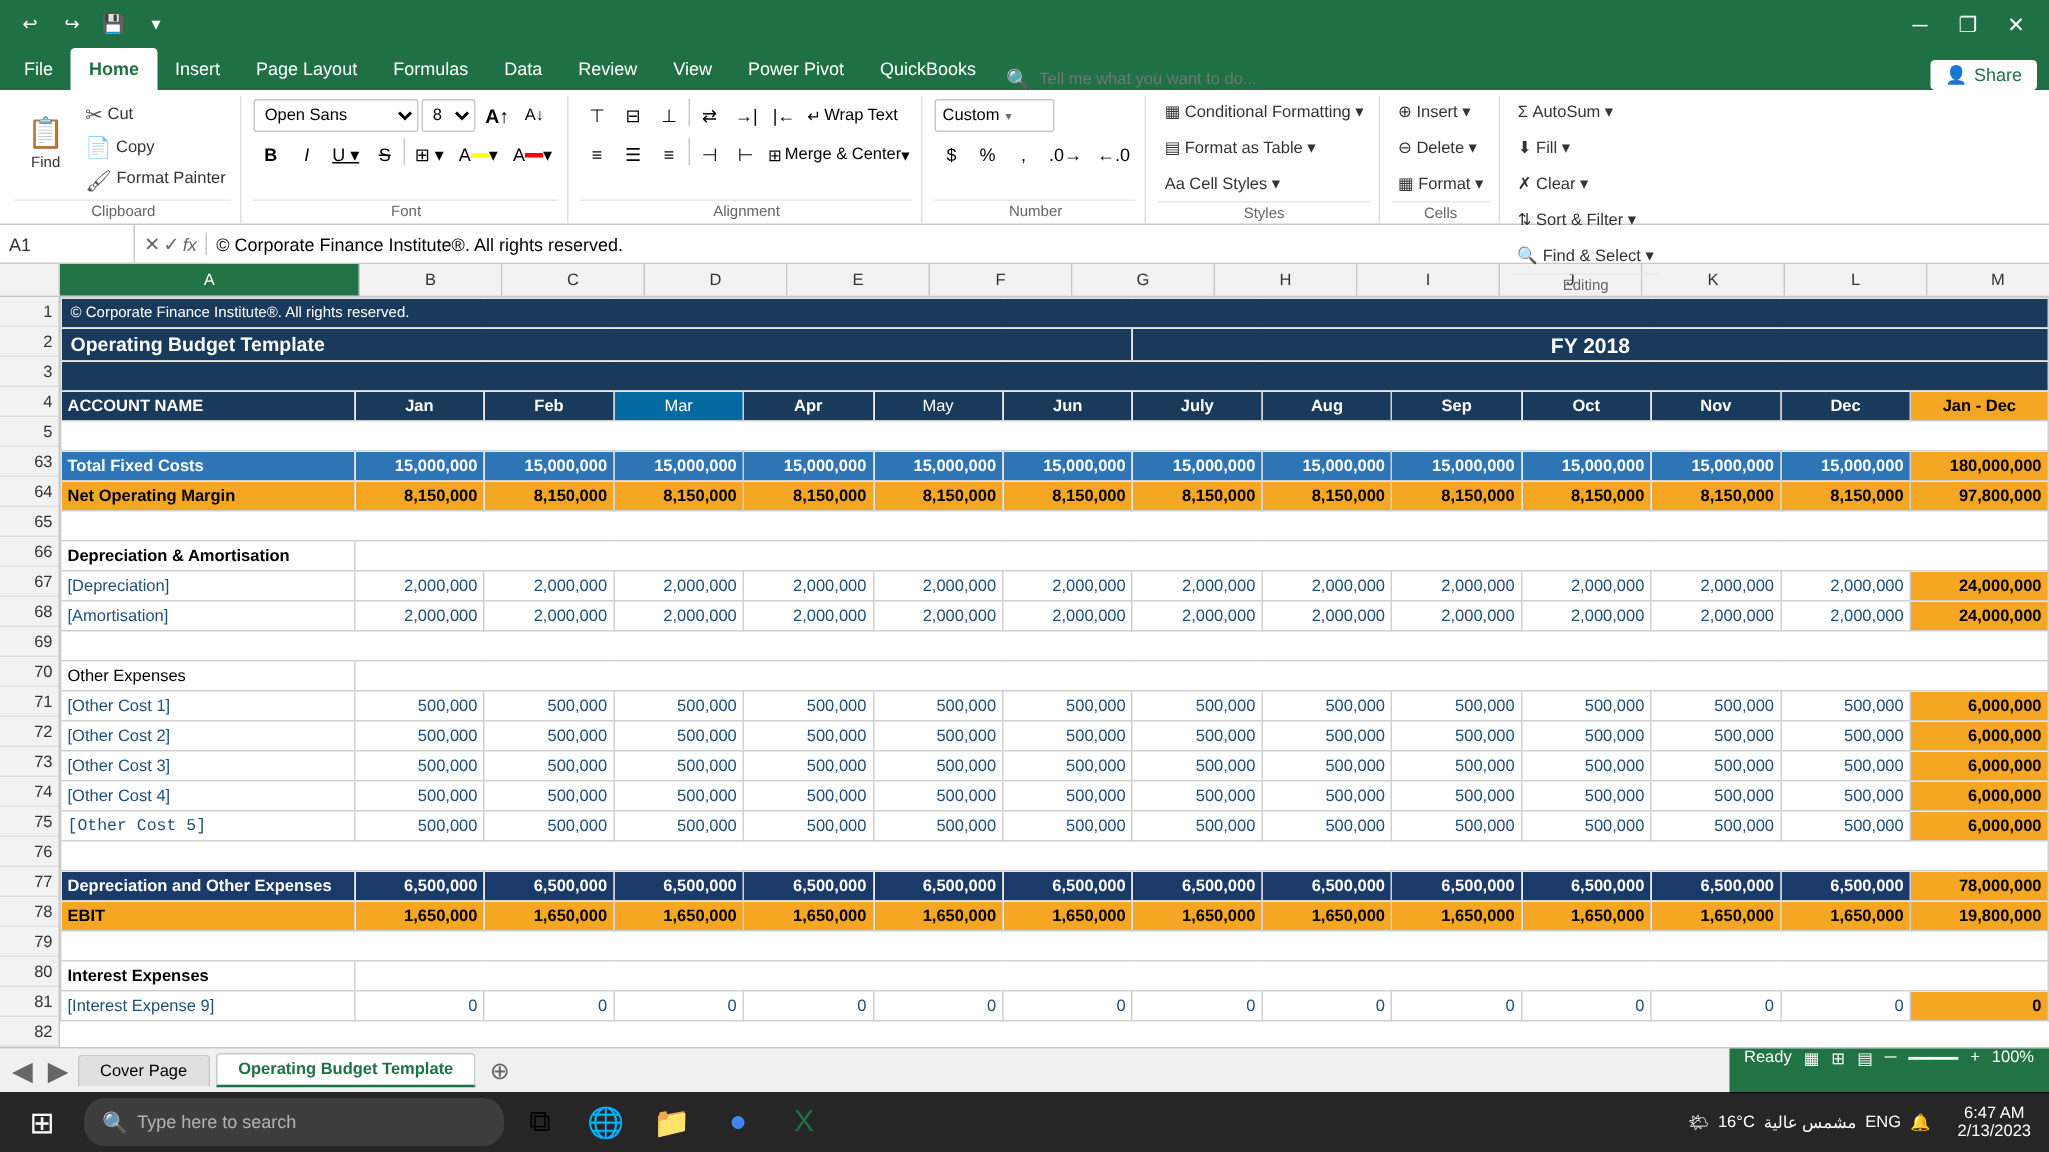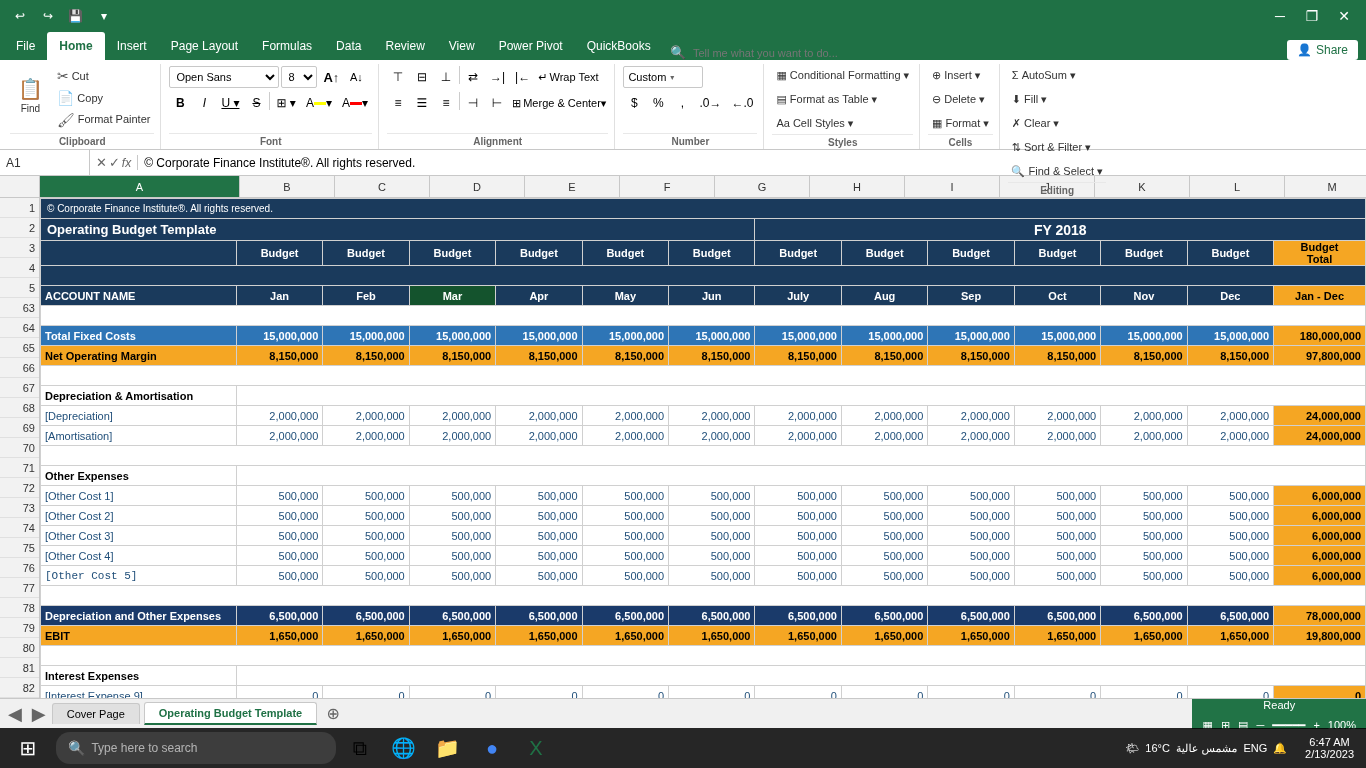--- a/index.html
+++ b/index.html
@@ -75,21 +75,20 @@
       padding-top: 2px;
     }
     .ribbon-group-label {
       font-size: 10px;
       color: #666;
       text-align: center;
       padding: 2px 0;
       width: 100%;
       border-top: 1px solid #e8e8e8;
       margin-top: auto;
-      font-weight: bold;
     }
     .ribbon-btn {
       display: flex;
       flex-direction: column;
       align-items: center;
       justify-content: flex-start;
       padding: 3px 6px;
       cursor: pointer;
       border-radius: 3px;
       min-width: 40px;
@@ -641,48 +640,32 @@
 
           <tr>
             <td colspan="14" style="background:#1a3a5c;color:#fff;font-size:10px;padding:2px 6px;">© Corporate Finance Institute®. All rights reserved.</td>
           </tr>
 
           <tr>
             <td colspan="7" style="background:#1a3a5c;color:#fff;font-weight:bold;font-size:13px;padding:3px 6px;">Operating Budget Template</td>
             <td colspan="7" style="background:#1a3a5c;color:#fff;font-weight:bold;font-size:14px;text-align:center;">FY 2018</td>
           </tr>
 
-          <tr>
-            <td style="background:#1a3a5c;color:#fff;"></td>
-            <td style="background:#1a3a5c;color:#fff;font-weight:bold;text-align:center;font-size:11px;">Budget</td>
-            <td style="background:#1a3a5c;color:#fff;font-weight:bold;text-align:center;font-size:11px;">Budget</td>
-            <td style="background:#1a3a5c;color:#fff;font-weight:bold;text-align:center;font-size:11px;">Budget</td>
-            <td style="background:#1a3a5c;color:#fff;font-weight:bold;text-align:center;font-size:11px;">Budget</td>
-            <td style="background:#1a3a5c;color:#fff;font-weight:bold;text-align:center;font-size:11px;">Budget</td>
-            <td style="background:#1a3a5c;color:#fff;font-weight:bold;text-align:center;font-size:11px;">Budget</td>
-            <td style="background:#1a3a5c;color:#fff;font-weight:bold;text-align:center;font-size:11px;">Budget</td>
-            <td style="background:#1a3a5c;color:#fff;font-weight:bold;text-align:center;font-size:11px;">Budget</td>
-            <td style="background:#1a3a5c;color:#fff;font-weight:bold;text-align:center;font-size:11px;">Budget</td>
-            <td style="background:#1a3a5c;color:#fff;font-weight:bold;text-align:center;font-size:11px;">Budget</td>
-            <td style="background:#1a3a5c;color:#fff;font-weight:bold;text-align:center;font-size:11px;">Budget</td>
-            <td style="background:#1a3a5c;color:#fff;font-weight:bold;text-align:center;font-size:11px;">Budget</td>
-            <td style="background:#f5a623;color:#000;font-weight:bold;text-align:center;font-size:11px;">Budget<br>Total</td>
-          </tr>
 
           <tr>
             <td colspan="14" style="background:#1a3a5c;"></td>
           </tr>
 
           <tr>
             <td style="background:#1a3a5c;color:#fff;font-weight:bold;font-size:11px;">ACCOUNT NAME</td>
             <td style="background:#1a3a5c;color:#fff;font-weight:bold;text-align:center;font-size:11px;">Jan</td>
             <td style="background:#1a3a5c;color:#fff;font-weight:bold;text-align:center;font-size:11px;">Feb</td>
-            <td style="background:#14532d;color:#fff;font-weight:bold;text-align:center;font-size:11px;">Mar</td>
+            <td style="background:#0369a1;color:#fff;font-weight:normal;text-align:center;font-size:11px;">Mar</td>
             <td style="background:#1a3a5c;color:#fff;font-weight:bold;text-align:center;font-size:11px;">Apr</td>
-            <td style="background:#1a3a5c;color:#fff;font-weight:bold;text-align:center;font-size:11px;">May</td>
+            <td style="background:#1a3a5c;color:#fff;font-weight:normal;text-align:center;font-size:11px;">May</td>
             <td style="background:#1a3a5c;color:#fff;font-weight:bold;text-align:center;font-size:11px;">Jun</td>
             <td style="background:#1a3a5c;color:#fff;font-weight:bold;text-align:center;font-size:11px;">July</td>
             <td style="background:#1a3a5c;color:#fff;font-weight:bold;text-align:center;font-size:11px;">Aug</td>
             <td style="background:#1a3a5c;color:#fff;font-weight:bold;text-align:center;font-size:11px;">Sep</td>
             <td style="background:#1a3a5c;color:#fff;font-weight:bold;text-align:center;font-size:11px;">Oct</td>
             <td style="background:#1a3a5c;color:#fff;font-weight:bold;text-align:center;font-size:11px;">Nov</td>
             <td style="background:#1a3a5c;color:#fff;font-weight:bold;text-align:center;font-size:11px;">Dec</td>
             <td style="background:#f5a623;color:#000;font-weight:bold;text-align:center;font-size:11px;">Jan - Dec</td>
           </tr>
 
@@ -765,21 +748,21 @@
             <td style="background:#fff;color:#1f4e79;text-align:right;font-size:11px;">2,000,000</td>
             <td style="background:#fff;color:#1f4e79;text-align:right;font-size:11px;">2,000,000</td>
             <td style="background:#f5a623;color:#000;font-weight:bold;text-align:right;font-size:11px;">24,000,000</td>
           </tr>
 
           <tr>
             <td colspan="14" style="background:#fff;"></td>
           </tr>
 
           <tr>
-            <td style="background:#fff;color:#000;font-weight:bold;font-size:11px;">Other Expenses</td>
+            <td style="background:#fff;color:#000;font-weight:normal;font-size:11px;">Other Expenses</td>
             <td colspan="13" style="background:#fff;"></td>
           </tr>
 
           <tr>
             <td style="background:#fff;color:#1f4e79;font-size:11px;">[Other Cost 1]</td>
             <td style="background:#fff;color:#1f4e79;text-align:right;font-size:11px;">500,000</td>
             <td style="background:#fff;color:#1f4e79;text-align:right;font-size:11px;">500,000</td>
             <td style="background:#fff;color:#1f4e79;text-align:right;font-size:11px;">500,000</td>
             <td style="background:#fff;color:#1f4e79;text-align:right;font-size:11px;">500,000</td>
             <td style="background:#fff;color:#1f4e79;text-align:right;font-size:11px;">500,000</td>
@@ -928,21 +911,21 @@
 </div>
 
 <div style="display:flex;align-items:center;background:#f0f0f0;border-top:1px solid #c8c8c8;height:30px;">
   <div style="display:flex;align-items:center;padding:0 4px;gap:2px;flex:1;">
     <span style="font-size:18px;color:#666;cursor:pointer;padding:0 4px;">◀</span>
     <span style="font-size:18px;color:#666;cursor:pointer;padding:0 4px;">▶</span>
     <div class="sheet-tab">Cover Page</div>
     <div class="sheet-tab active">Operating Budget Template</div>
     <div class="sheet-tab-add">⊕</div>
   </div>
-  <div style="display:flex;align-items:center;gap:8px;padding:0 10px;font-size:11px;background:#217346;color:#fff;height:30px;flex-direction:column;">
+  <div style="display:flex;align-items:flex-start;gap:8px;padding:0 10px;font-size:11px;background:#217346;color:#fff;height:30px;">
     <span>Ready</span>
     <div style="margin-left:auto;display:flex;align-items:center;gap:8px;">
       <span style="cursor:pointer;">▦</span>
       <span style="cursor:pointer;">⊞</span>
       <span style="cursor:pointer;">▤</span>
       <span style="cursor:pointer;">─</span>
       <span>━━━━━</span>
       <span style="cursor:pointer;">+</span>
       <span>100%</span>
     </div>

